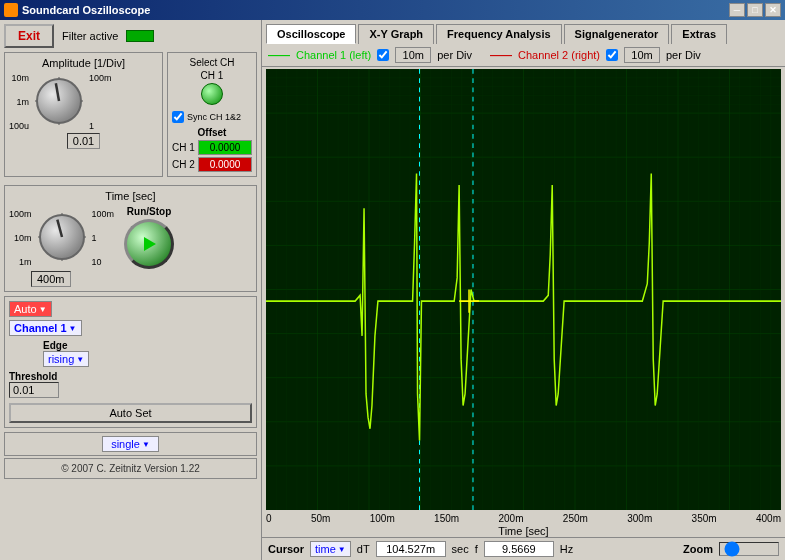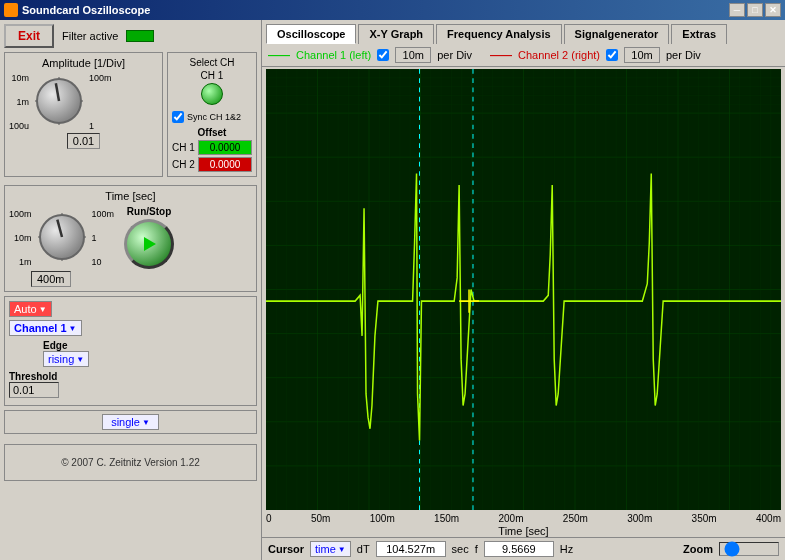--- a/index.html
+++ b/index.html
@@ -234,24 +234,24 @@
       display: inline-flex;
       align-items: center;
       gap: 2px;
     }
 
     
     .copyright {
       font-size: 10px;
       text-align: center;
       color: #333;
-      margin-top: 10px;
-      border: 1px solid #888;
-      background: #d4d0c8;
-      padding: 12px;
+      margin-top: 2px;
+      border: 1px solid #888;
+      background: #d4d0c8;
+      padding: 4px;
     }
 
     
     .right-panel {
       flex: 1;
       display: flex;
       flex-direction: column;
       background: #d4d0c8;
     }
 
@@ -564,20 +564,21 @@
         </div>
         
         <div style="margin-bottom:3px;">
           <span style="font-size:10px;font-weight:bold;">Threshold</span>
           <br>
           <div style="display:flex; border:1px inset #888; background:#d4d0c8; width:50px; padding:1px;">
             <span style="font-size:11px; padding:0 2px;">0.01</span>
           </div>
         </div>
         
+        <button class="auto-set-btn">Auto Set</button>
       </div>
     </div>
 
     <div class="channel-mode-section">
       <button class="single-btn">
         <span>single</span>
         <span class="arrow-down">▼</span>
       </button>
     </div>
 

